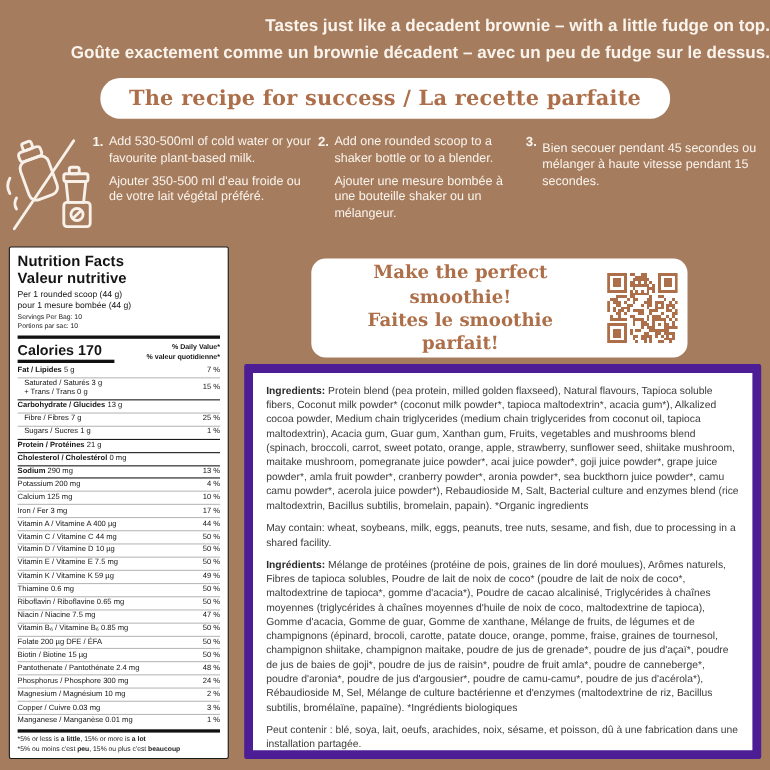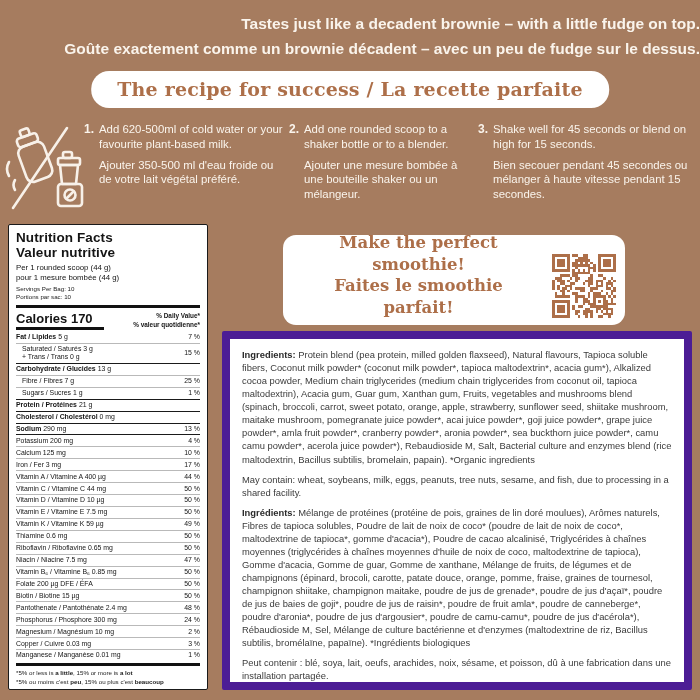--- a/index.html
+++ b/index.html
@@ -47,21 +47,21 @@
   .nf-row.g{border-top:1px solid #1a1a1a;}
   .nf-row.ind{padding-left:6px;}
   .nf-b:not(:empty){font-weight:700;margin-right:2px;}
   .nf-v{white-space:nowrap;padding-left:4px;}
   .nf-foot{border-top:3px solid #111;margin-top:2px;padding-top:3px;
            font-size:6.2px;line-height:1.45;color:#222;}
   .nf-foot b{font-weight:800;}
 
   
   .smoothie{position:absolute;left:283px;top:235px;width:342px;height:90px;box-sizing:border-box;
-            background:var(--panel,#fff);border-radius:13px;display:flex;align-items:flex-end;
+            background:var(--panel,#fff);border-radius:13px;display:flex;align-items:center;
             padding:7px 9px 7px 18px;gap:16px;}
   .smoothie-text{flex:1;text-align:center;font-family:"DejaVu Serif","Liberation Serif",serif;
                  font-weight:700;font-size:16.5px;line-height:1.3;color:var(--accent,#ad6f49);}
   .qr{width:64px;height:64px;flex:0 0 64px;}
 
   
   .ing{position:absolute;left:222px;top:331px;width:470px;height:359px;box-sizing:border-box;
        background:var(--panel,#fff);border:8px solid #4c1d95;border-radius:2px;
        padding:9px 12px;color:var(--ing_ink,#3b3b3b);font-size:9.4px;line-height:1.39;}
   .ing p{margin:0 0 7px;}
@@ -97,35 +97,34 @@
       <path d="M57 47 L75 47 L73 66 L59 66 Z"></path>
       <rect x="55" y="66" width="24" height="22" rx="3"></rect>
       <circle cx="67" cy="77" r="5.5"></circle>
       <line x1="63.5" y1="80.5" x2="70.5" y2="73.5"></line>
     </g>
   </svg>
 
   <div class="step step-1">
     <span class="step-num">1.</span>
     <div>
-      <div>Add 620-500ml of cold water or your favourite plant-based milk.</div>
+      <div>Add 530-500ml of cold water or your favourite plant-based milk.</div>
       <div class="step-fr">Ajouter 350-500 ml d'eau froide ou de votre lait végétal préféré.</div>
     </div>
   </div>
   <div class="step step-2">
     <span class="step-num">2.</span>
     <div>
       <div>Add one rounded scoop to a shaker bottle or to a blender.</div>
       <div class="step-fr">Ajouter une mesure bombée à une bouteille shaker ou un mélangeur.</div>
     </div>
   </div>
   <div class="step step-3">
     <span class="step-num">3.</span>
     <div>
-      <div>Shake well for 45 seconds or blend on high for 15 seconds.</div>
       <div class="step-fr">Bien secouer pendant 45 secondes ou mélanger à haute vitesse pendant 15 secondes.</div>
     </div>
   </div>
 
   <div class="nf">
     <div class="nf-title">Nutrition Facts</div>
     <div class="nf-title">Valeur nutritive</div>
     <div class="nf-serving">
       <div>Per 1 rounded scoop (44 g)</div>
       <div>pour 1 mesure bombée (44 g)</div>

